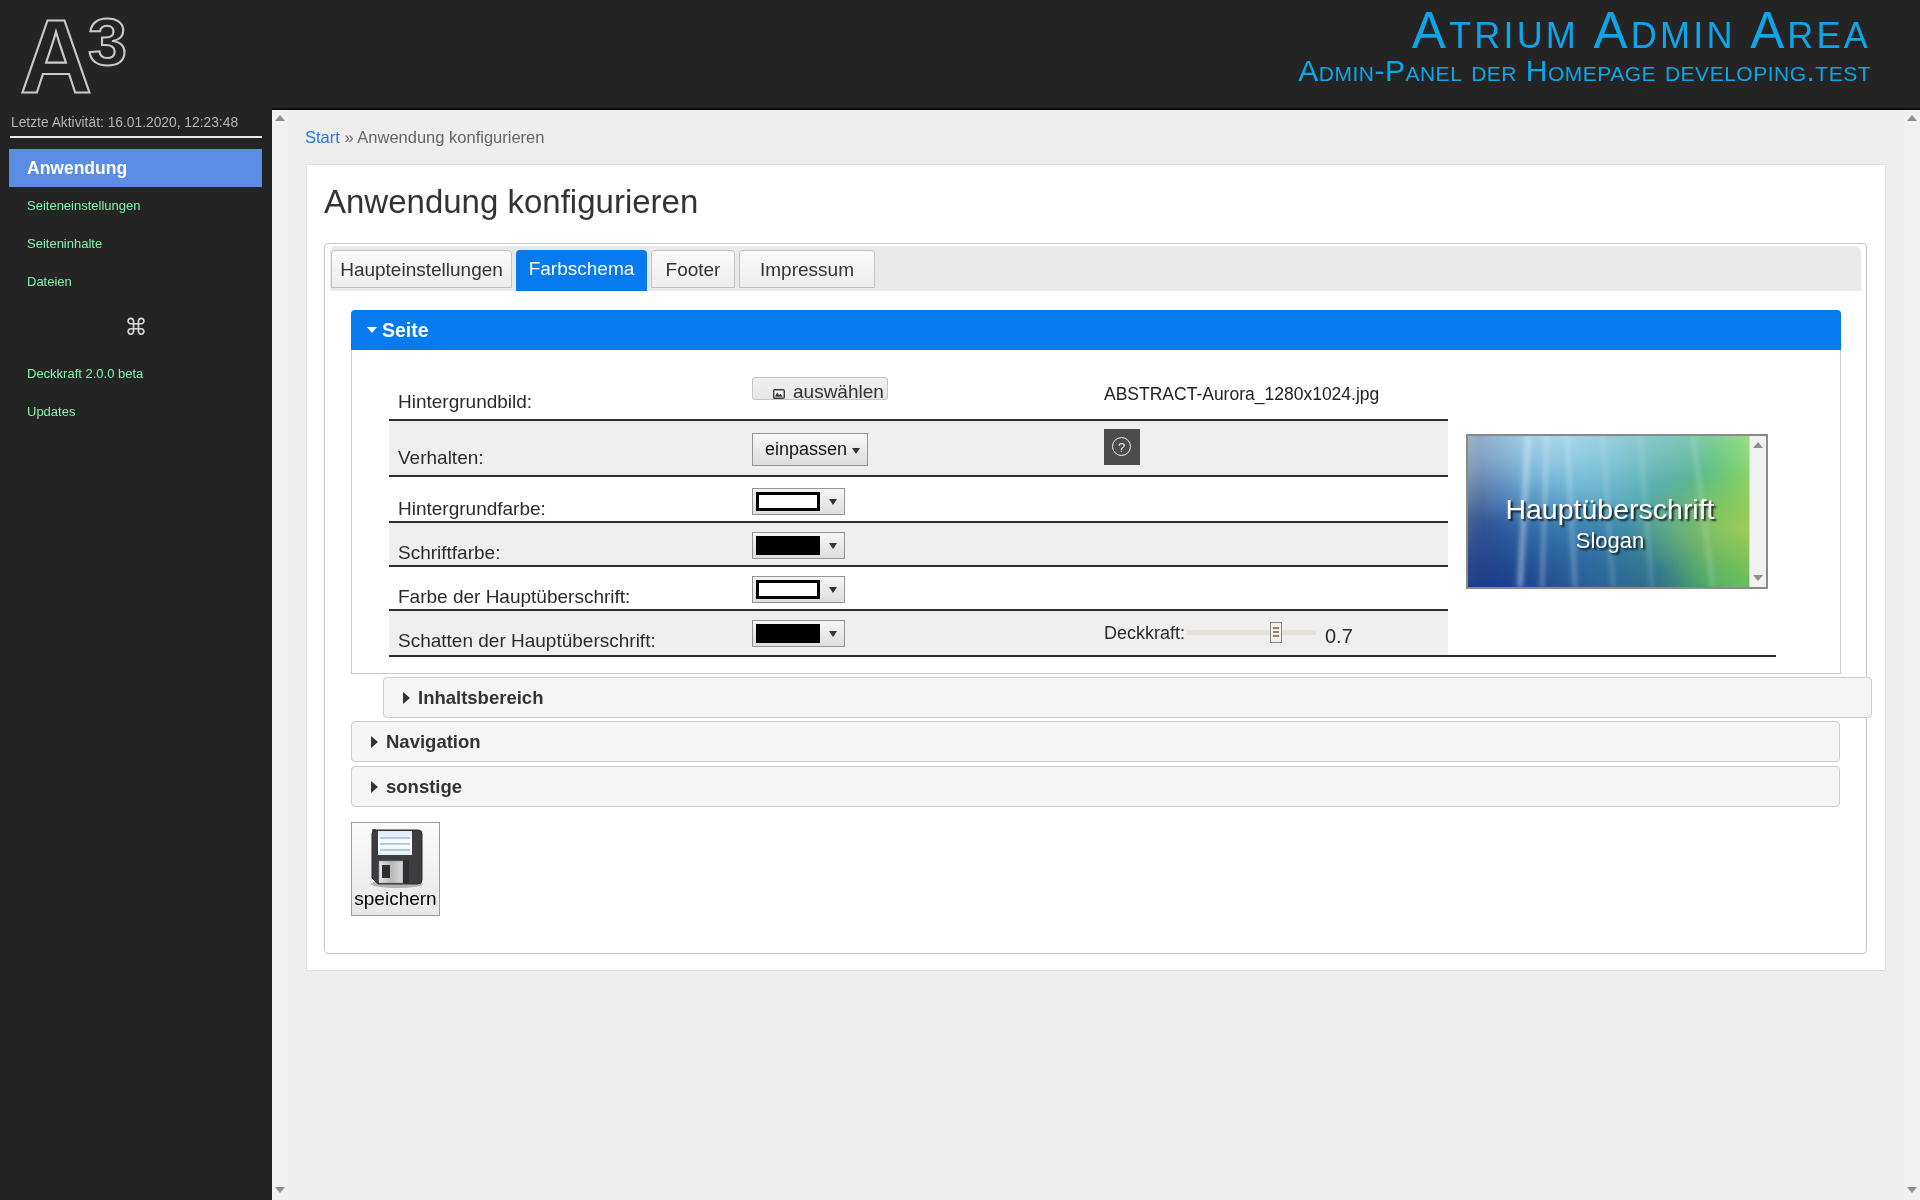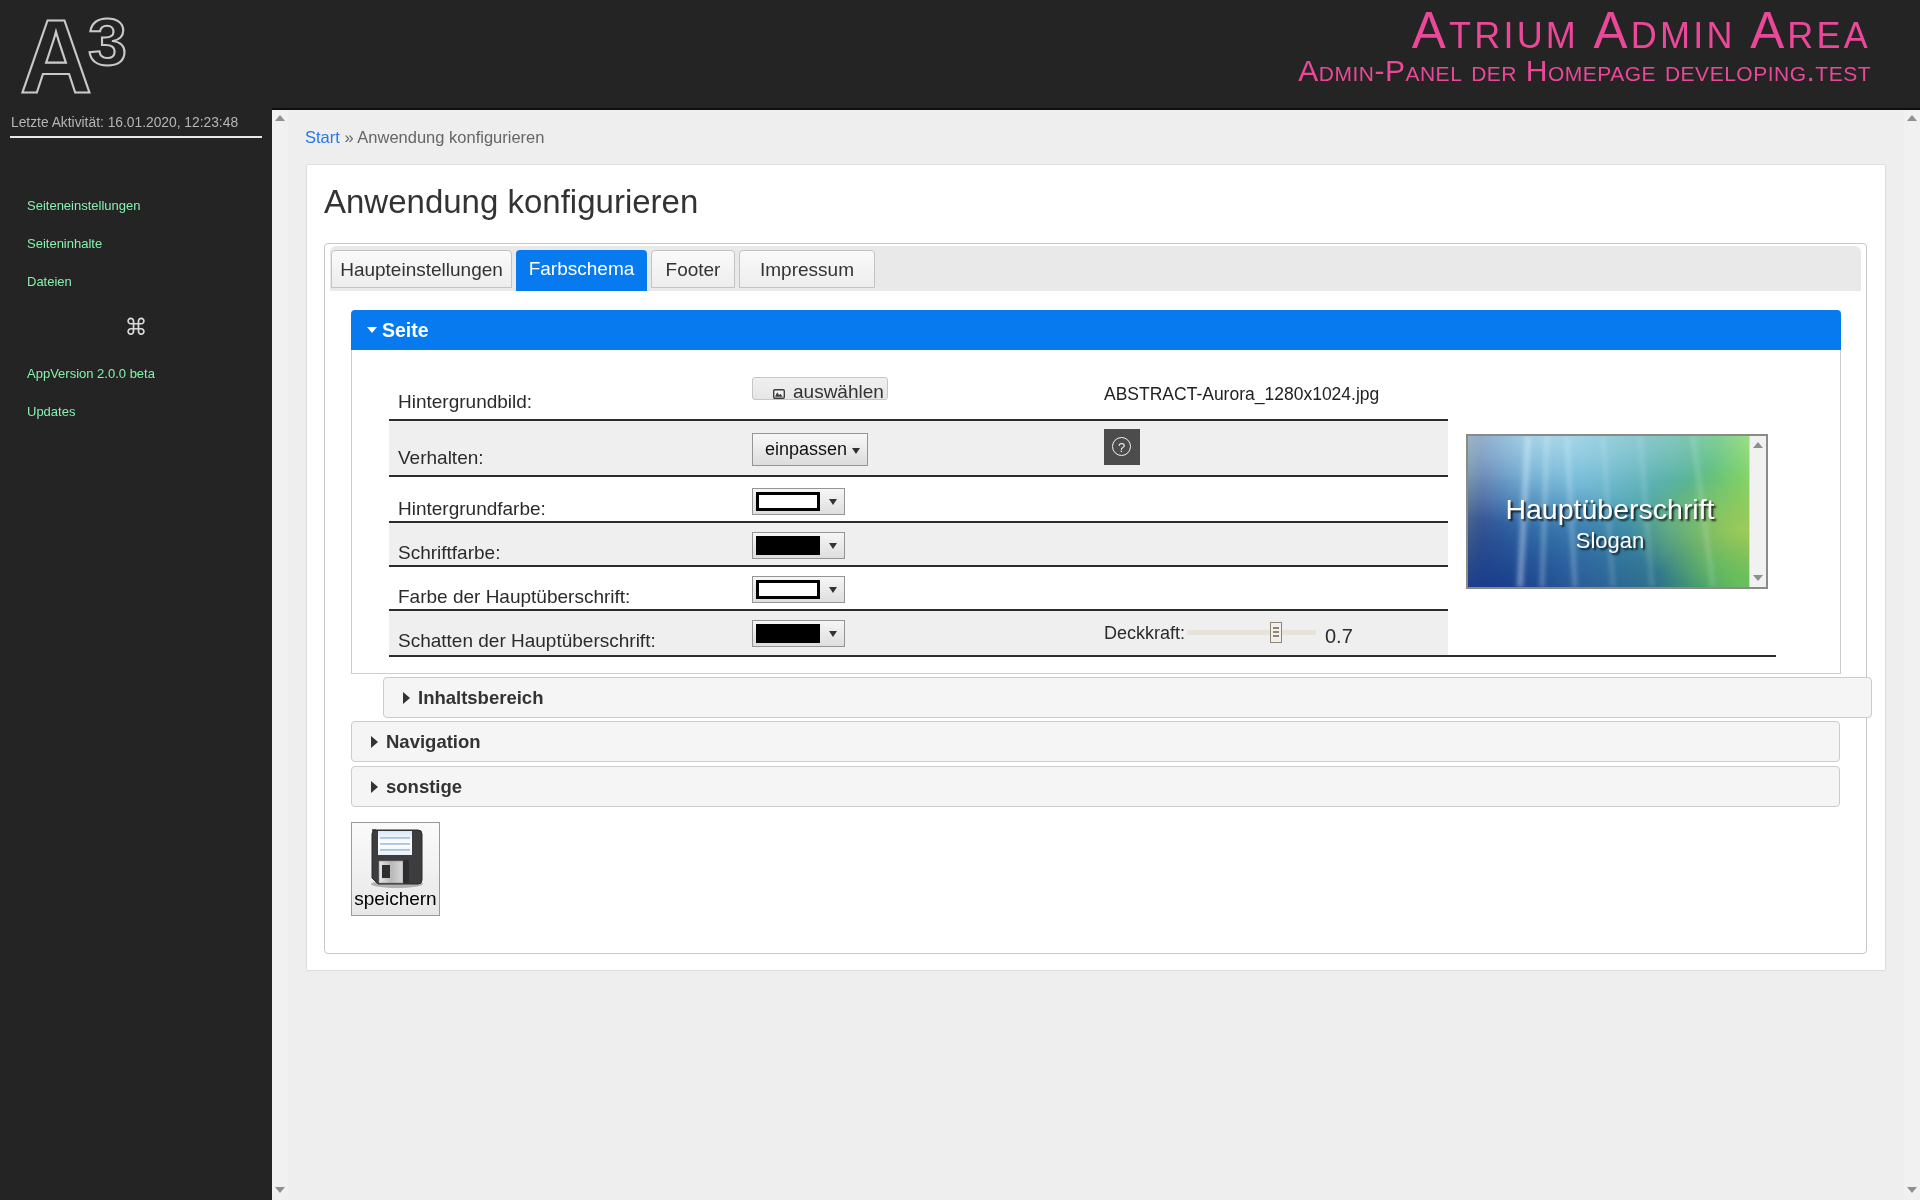--- a/index.html
+++ b/index.html
@@ -4,21 +4,21 @@
 <title>Atrium Admin Area</title>
 <style>
   * { margin:0; padding:0; box-sizing:border-box; }
   html,body { width:1920px; height:1200px; overflow:hidden; }
   body { font-family:"Liberation Sans", sans-serif; background:#eeeeee; position:relative; }
   .abs { position:absolute; }
 
   
   #header { left:0; top:0; width:1920px; height:110px; background:#242424; }
   #headline { left:272px; top:108px; width:1648px; height:2px; background:#0f0f0f; }
-  #titlebox { right:49px; top:6px; text-align:right; color:#ec4899; }
+  #titlebox { right:49px; top:6px; text-align:right; color:#0ea5e9; }
   #title1 { font-size:51px; font-variant:small-caps; letter-spacing:3.2px; line-height:50px; font-weight:400; }
   #title2 { font-size:30px; font-variant:small-caps; letter-spacing:0.5px; line-height:29px; font-weight:400; }
 
   
   #sidebar { left:0; top:110px; width:272px; height:1090px; background:#242424; }
   #lastact { left:11px; top:5px; font-size:13.8px; color:#b5b5b5; }
   #sideline { left:10px; top:26px; width:252px; height:2px; background:#e8e8e8; }
   .menu-item { left:27px; width:230px; height:38px; line-height:38px; font-size:13px; color:#86efac; }
   #menu-sel { left:9px; top:39px; width:253px; height:38px; background:#5c8de5; }
   #menu-sel span { position:absolute; left:18px; top:0; line-height:38px; font-size:17.5px; font-weight:bold; color:#fff; }
@@ -109,25 +109,28 @@
     <div id="titlebox" class="abs">
       <div id="title1">Atrium Admin Area</div>
       <div id="title2">Admin-Panel der Homepage developing.test</div>
     </div>
   </div>
 
   <div id="headline" class="abs"></div>
   <div id="sidebar" class="abs">
     <div id="lastact" class="abs">Letzte Aktivität: 16.01.2020, 12:23:48</div>
     <div id="sideline" class="abs"></div>
+    <div id="menu-sel" class="abs">
+      <span>Anwendung</span>
+    </div>
     <div class="menu-item abs" style="top:77px;">Seiteneinstellungen</div>
     <div class="menu-item abs" style="top:115px;">Seiteninhalte</div>
     <div class="menu-item abs" style="top:153px;">Dateien</div>
     <div id="cmd" class="abs">⌘</div>
-    <div class="menu-item abs" style="top:245px;">AppVersion 2.0.0 beta</div>
+    <div class="menu-item abs" style="top:245px;">Deckkraft 2.0.0 beta</div>
     <div class="menu-item abs" style="top:283px;">Updates</div>
   </div>
 
   <div id="sbar-l" class="sbar abs">
     <div class="sb-up"></div>
     <div class="sb-dn"></div>
   </div>
   <div id="sbar-r" class="sbar abs">
     <div class="sb-up"></div>
     <div class="sb-dn"></div>

